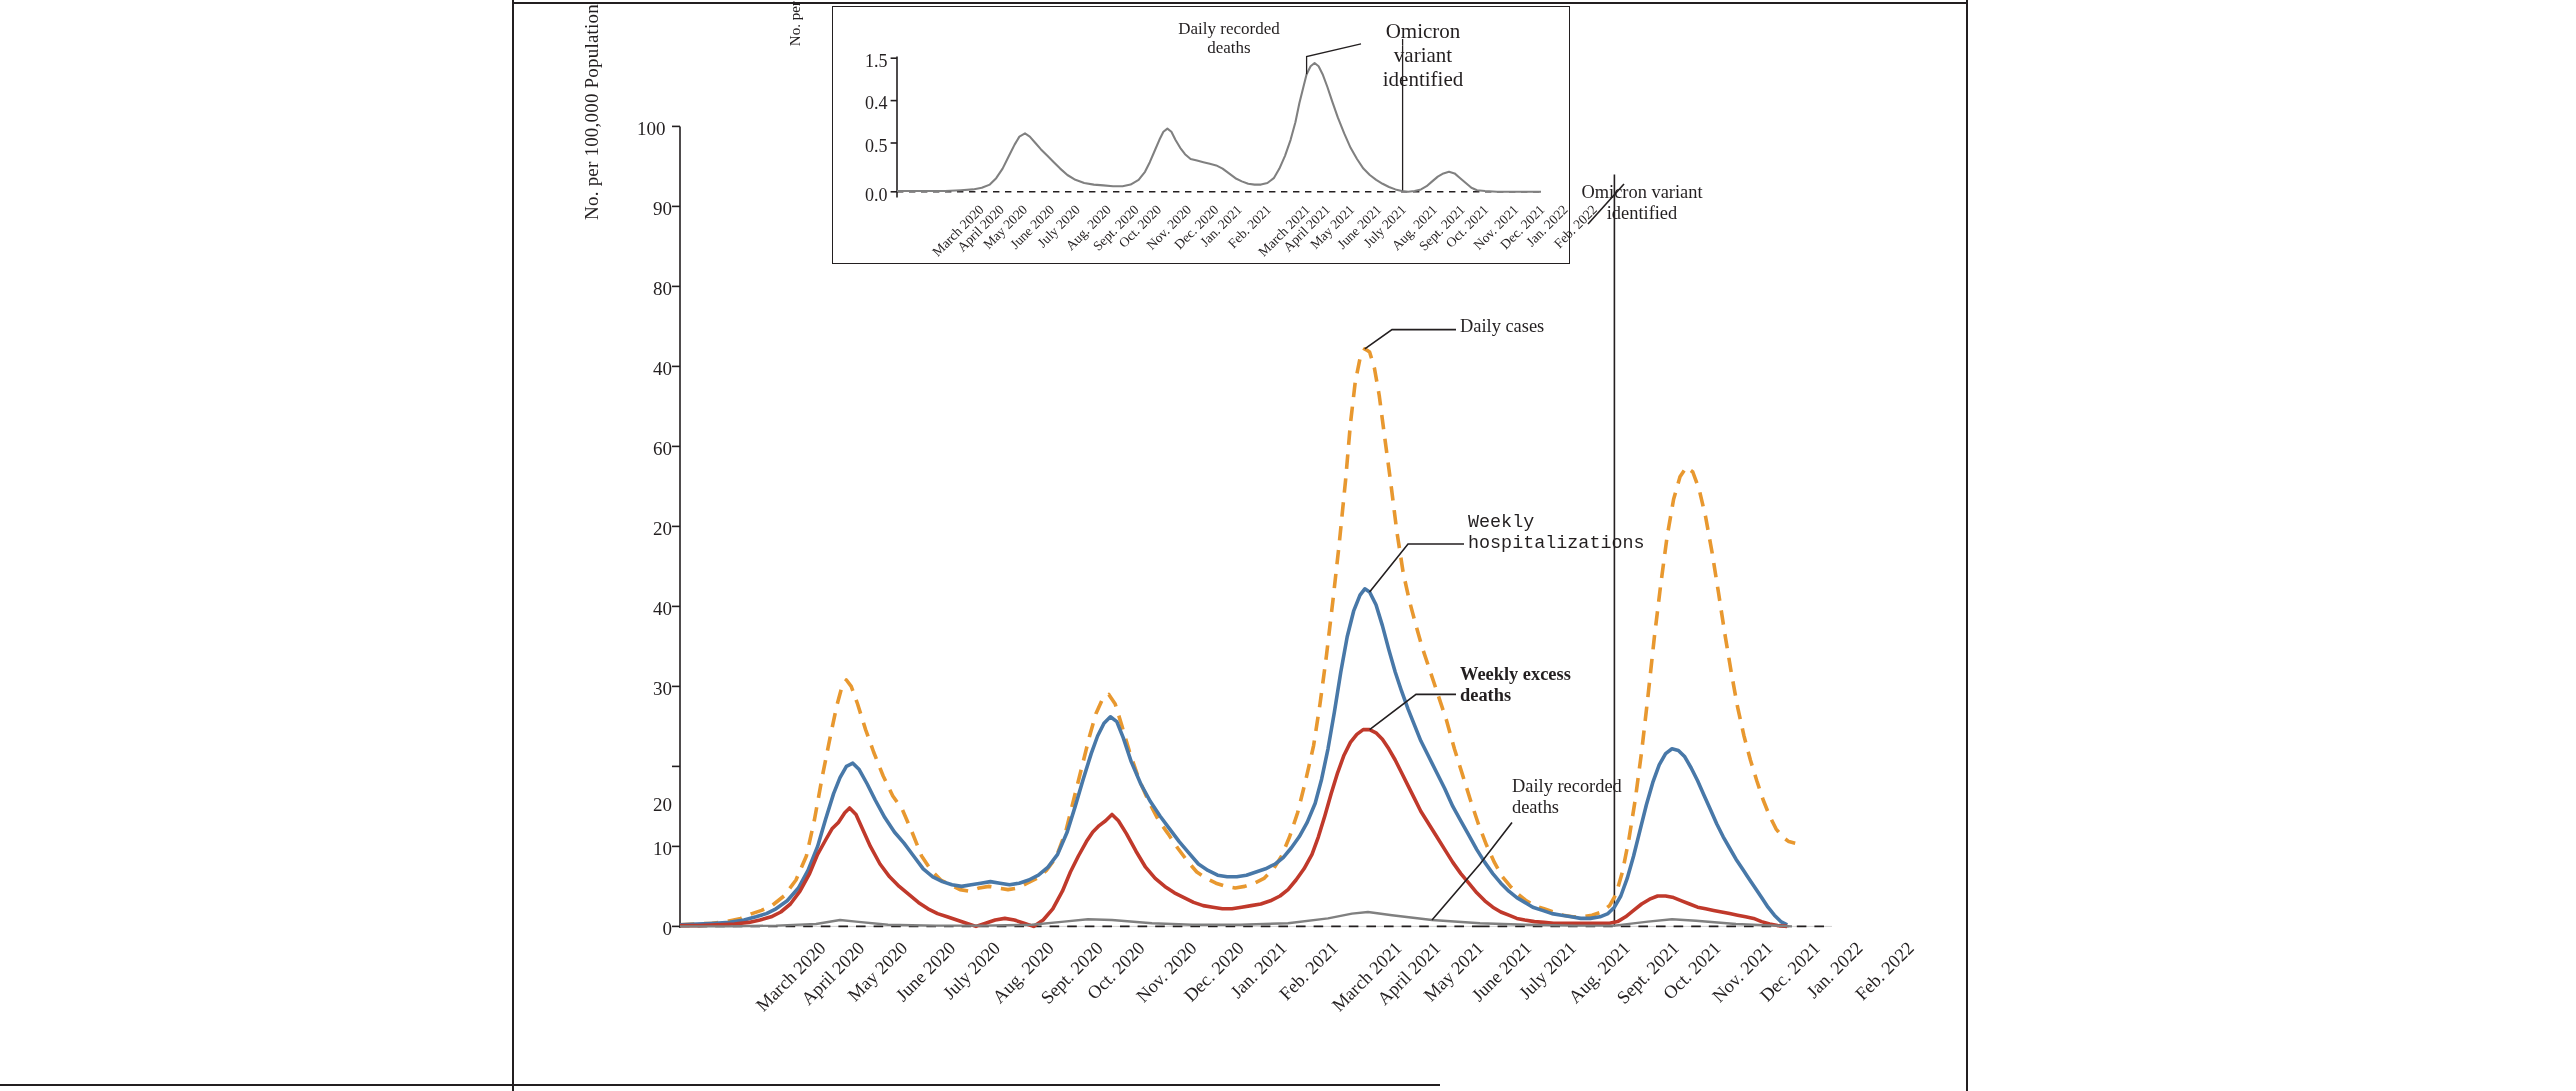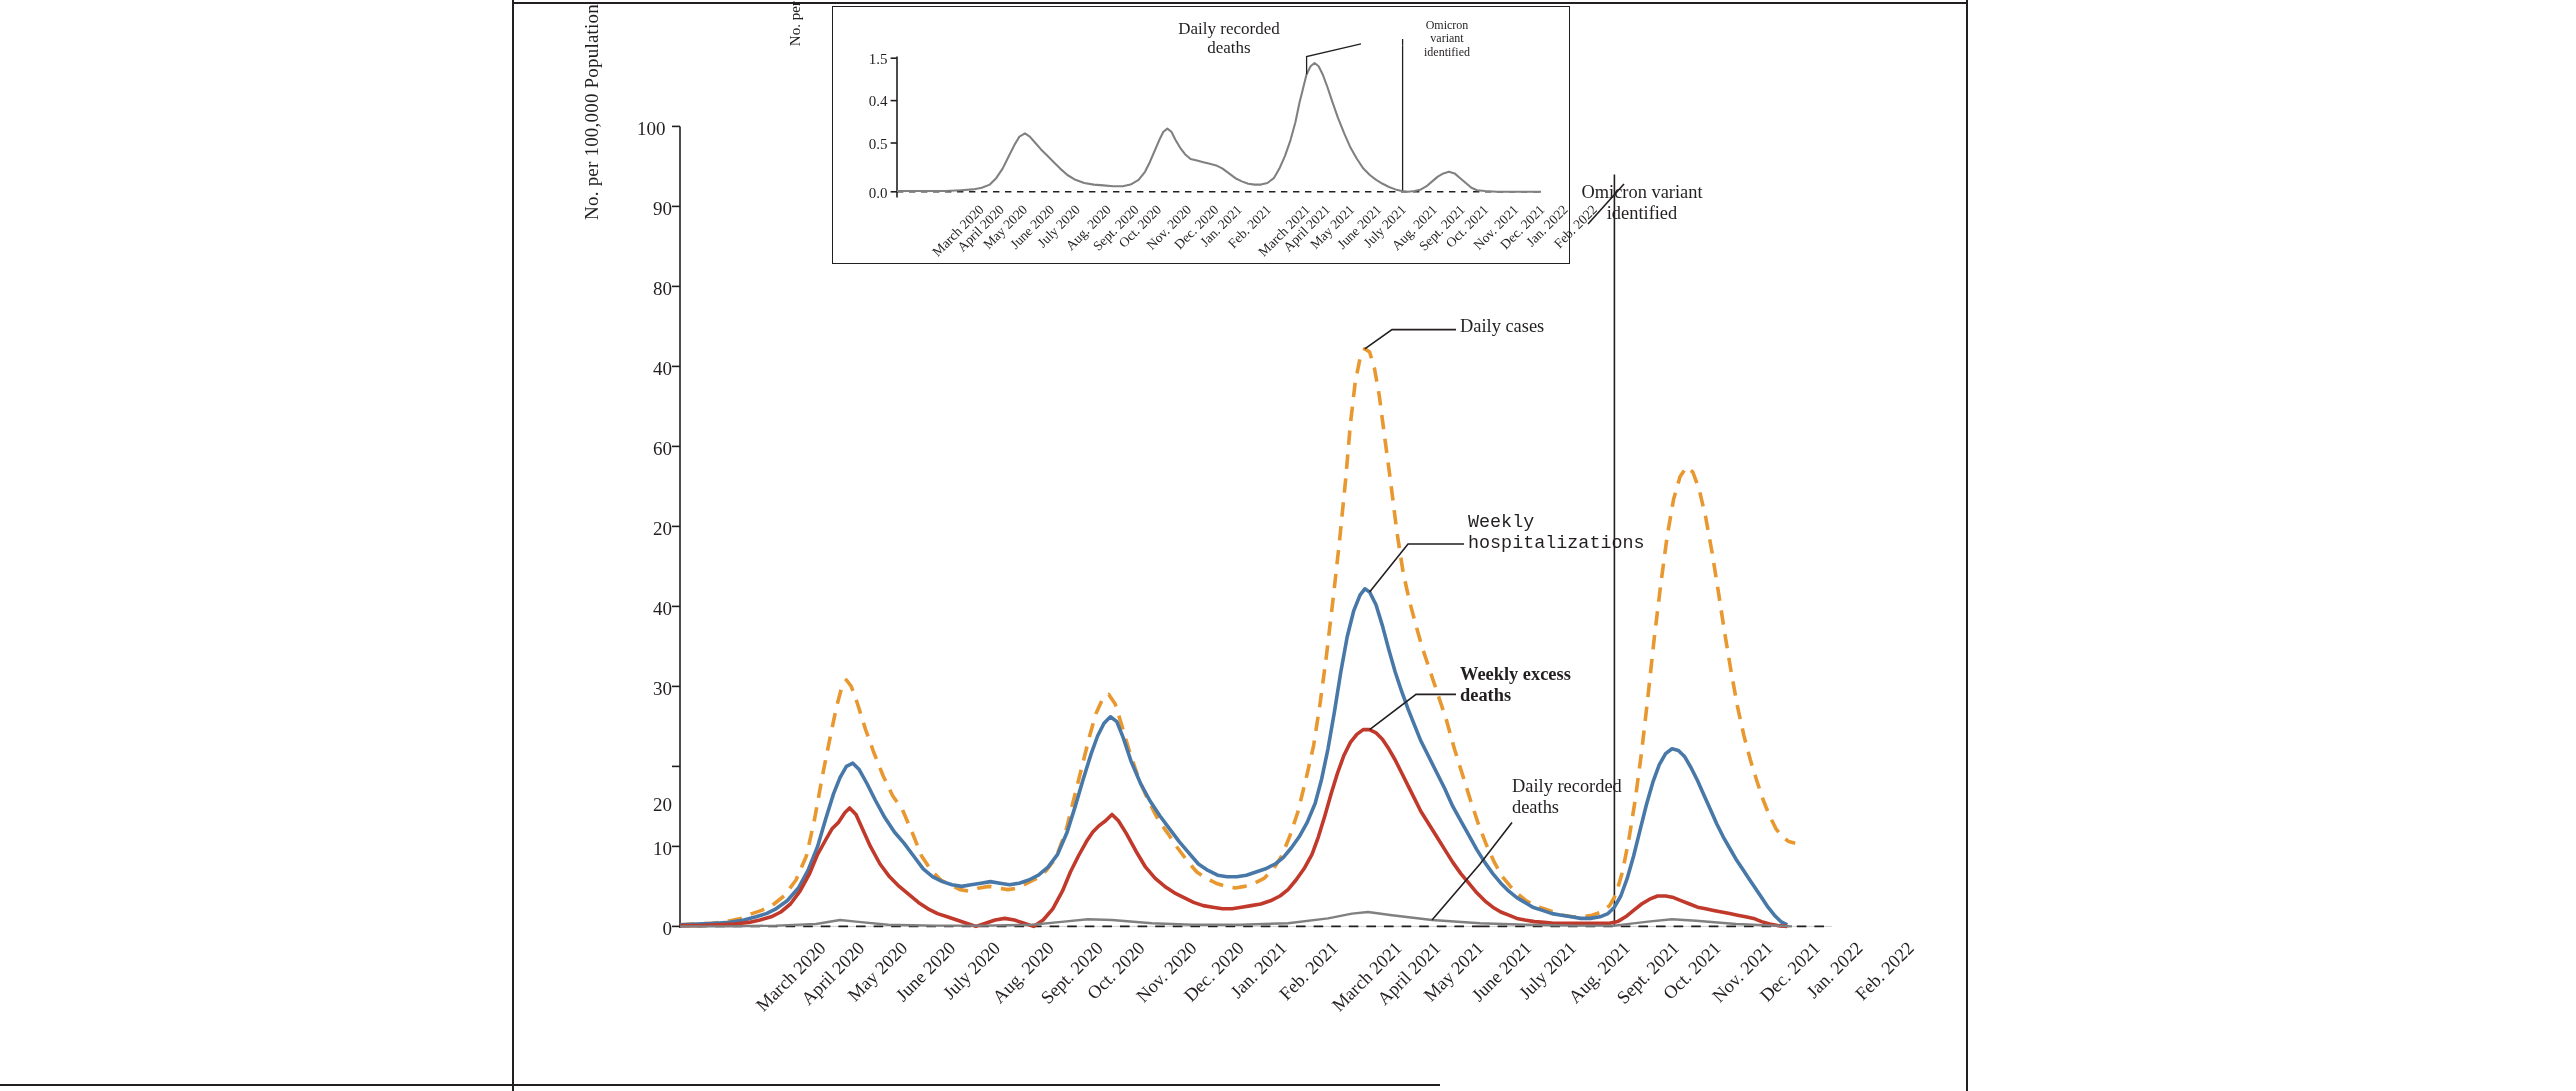--- a/index.html
+++ b/index.html
@@ -27,21 +27,21 @@
     transform:rotate(-45deg);transform-origin:right top;text-align:right;
   }
 
   
   .inset{position:absolute;left:320px;top:6.4px;width:736px;height:256px;background:#ffffff;border:1.6px solid #231f20;}
   .inset .iy-label{
     position:absolute;left:-46px;top:48px;width:184px;
     transform:rotate(-90deg);transform-origin:left top;
     font-size:15px;color:#231f20;text-align:center;
   }
-  .inset .iy-tick{position:absolute;font-size:15px;color:#231f20;width:37px;text-align:right;}
+  .inset .iy-tick{position:absolute;font-size:18px;color:#231f20;width:37px;text-align:right;}
   .inset .ix-tick{
     position:absolute;font-size:13.6px;color:#231f20;white-space:nowrap;
     transform:rotate(-45deg);transform-origin:right top;text-align:right;
   }
   .callout{position:absolute;font-size:18.4px;color:#231f20;line-height:1.15;}
   .callout.center{text-align:center;}
 
   svg{display:block;}
   .overlay{position:absolute;left:0;top:0;width:100%;height:100%;pointer-events:none;}
 </style>
@@ -244,21 +244,21 @@
            L749,218 L756,212 L763,208 L770,206 L777,208 L784,214 L791,220 L798,226
            L805,229 L815,230 L830,231 L850,231 L870,231 L885,231" fill="none" stroke="#808080" stroke-width="2.6" stroke-linejoin="round"></path>
 
       <polyline points="592,84 592,62 660,46" fill="none" stroke="#231f20" stroke-width="1.6"></polyline>
     </svg>
 
     <div class="callout center" style="left:320px;top:11.2px;width:152px;font-size:17px;">
       <div style="white-space:pre-line;">Daily recorded
 deaths</div>
     </div>
-    <div class="callout center" style="left:562px;top:11.2px;width:104px;font-size:12px;">
+    <div class="callout center" style="left:538px;top:11.2px;width:104px;font-size:21px;">
       <div style="white-space:pre-line;">Omicron
 variant
 identified</div>
     </div>
 
     <div class="ix-tick" style="left:77px;top:195px;">March 2020</div>
     <div class="ix-tick" style="left:104px;top:195px;">April 2020</div>
     <div class="ix-tick" style="left:131px;top:195px;">May 2020</div>
     <div class="ix-tick" style="left:158px;top:195px;">June 2020</div>
     <div class="ix-tick" style="left:186px;top:195px;">July 2020</div>

